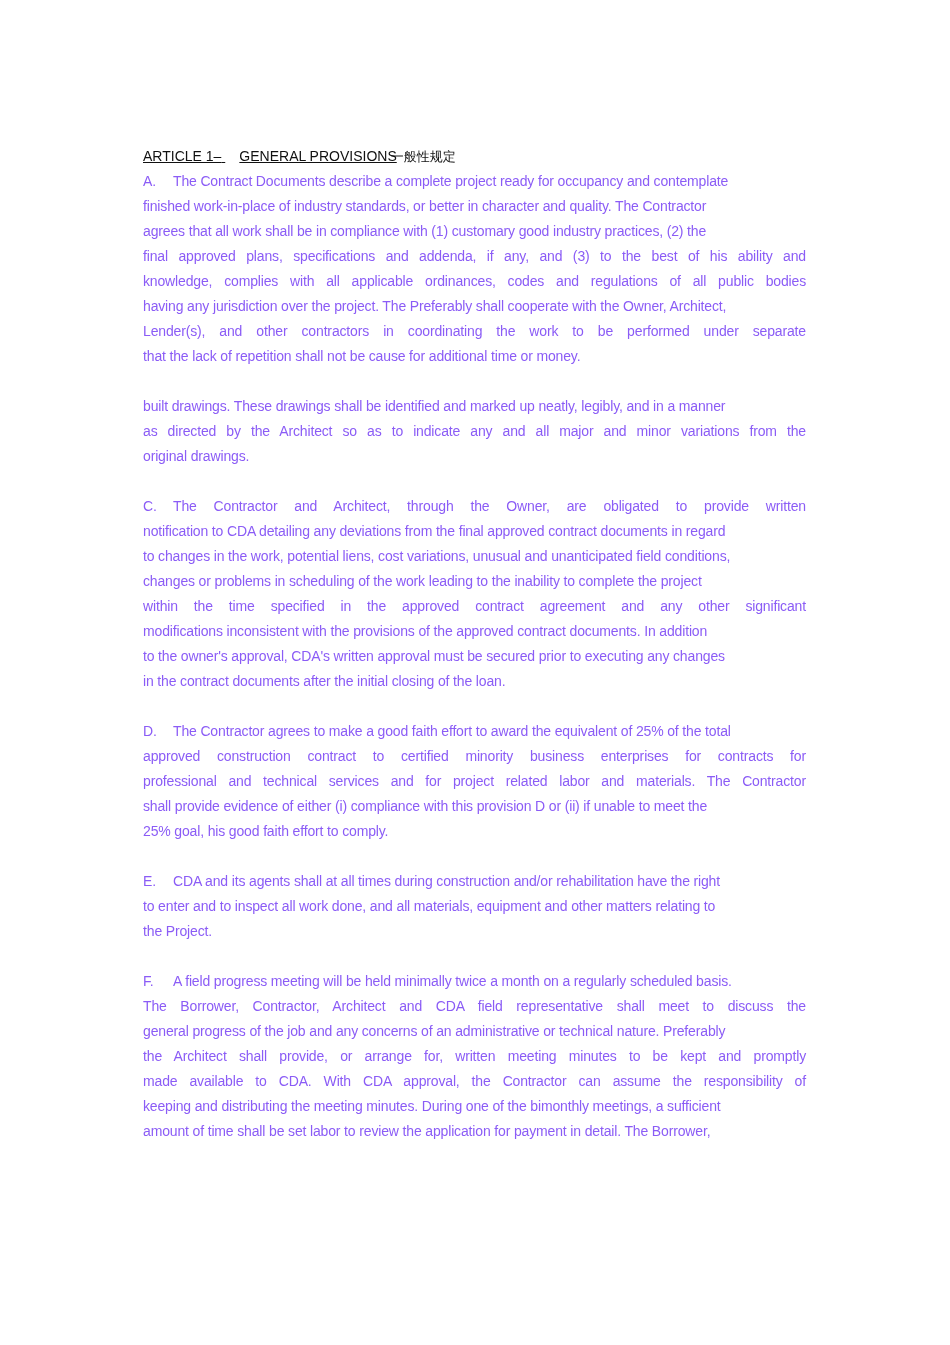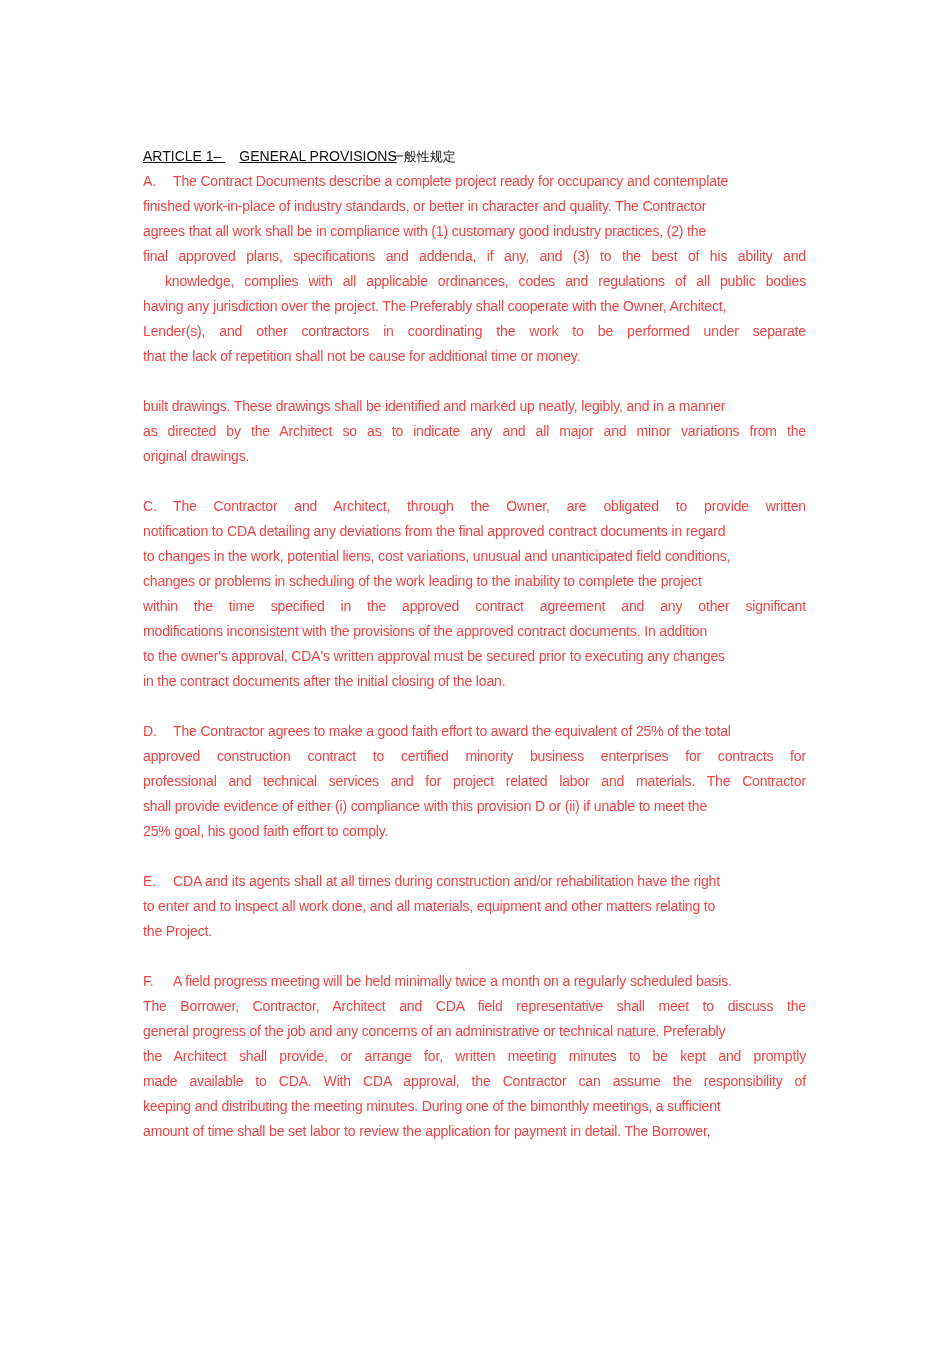--- a/index.html
+++ b/index.html
@@ -2,21 +2,21 @@
 <html><head>
 <meta charset="utf-8">
 <style>
   html, body { margin: 0; padding: 0; background: #ffffff; }
   body { width: 950px; height: 1345px; position: relative; overflow: hidden; }
   .page { position: absolute; left: 0; top: 0; width: 866px; height: 1345px; background: #fff; }
   .content { position: absolute; left: 143px; top: 146px; width: 663px; }
   .line {
     font-family: "Liberation Sans", sans-serif;
     font-size: 14px;
-    color: #ef4444;
+    color: #8b5cf6;
     height: 25px;
     line-height: 20px;
     white-space: nowrap;
     transform-origin: left top;
     letter-spacing: -0.15px;
   }
   .line.just { white-space: normal; text-align: justify; text-align-last: justify; }
   .heading { height: 25px; line-height: 20px; font-family: "Liberation Sans", sans-serif; font-size: 14px; color: #111; white-space: nowrap; }
   .heading .u { text-decoration: underline; }
   .heading .gap { display: inline-block; width: 18px; text-decoration: underline; }
@@ -31,21 +31,21 @@
   <div class="content">
     <div class="heading">
       <span class="u">ARTICLE 1–</span><span class="gap">&nbsp;</span><span class="u">GENERAL PROVISIONS</span><span class="cn">一般性规定</span>
     </div>
     <div id="paras">
         <div class="para">
           <div class="line"><span class="label">A.</span><span>The Contract Documents describe a complete project ready for occupancy and contemplate</span></div>
           <div class="line"><span>finished work-in-place of industry standards, or better in character and quality. The Contractor</span></div>
           <div class="line"><span>agrees that all work shall be in compliance with (1) customary good industry practices, (2) the</span></div>
           <div class="line just" style="white-space: normal;"><span>final approved plans, specifications and addenda, if any, and (3) to the best of his ability and</span></div>
-          <div class="line just" style="white-space: normal; margin-left: 22px;"><span>knowledge, complies with all applicable ordinances, codes and regulations of all public bodies</span></div>
+          <div class="line just" style="white-space: normal;"><span>knowledge, complies with all applicable ordinances, codes and regulations of all public bodies</span></div>
           <div class="line"><span>having any jurisdiction over the project. The Preferably shall cooperate with the Owner, Architect,</span></div>
           <div class="line just" style="white-space: normal;"><span>Lender(s), and other contractors in coordinating the work to be performed under separate</span></div>
           <div class="line"><span>that the lack of repetition shall not be cause for additional time or money.</span></div>
         </div>
         <div class="para">
           <div class="line"><span>built drawings. These drawings shall be identified and marked up neatly, legibly, and in a manner</span></div>
           <div class="line just" style="white-space: normal;"><span>as directed by the Architect so as to indicate any and all major and minor variations from the</span></div>
           <div class="line"><span>original drawings.</span></div>
         </div>
         <div class="para">

